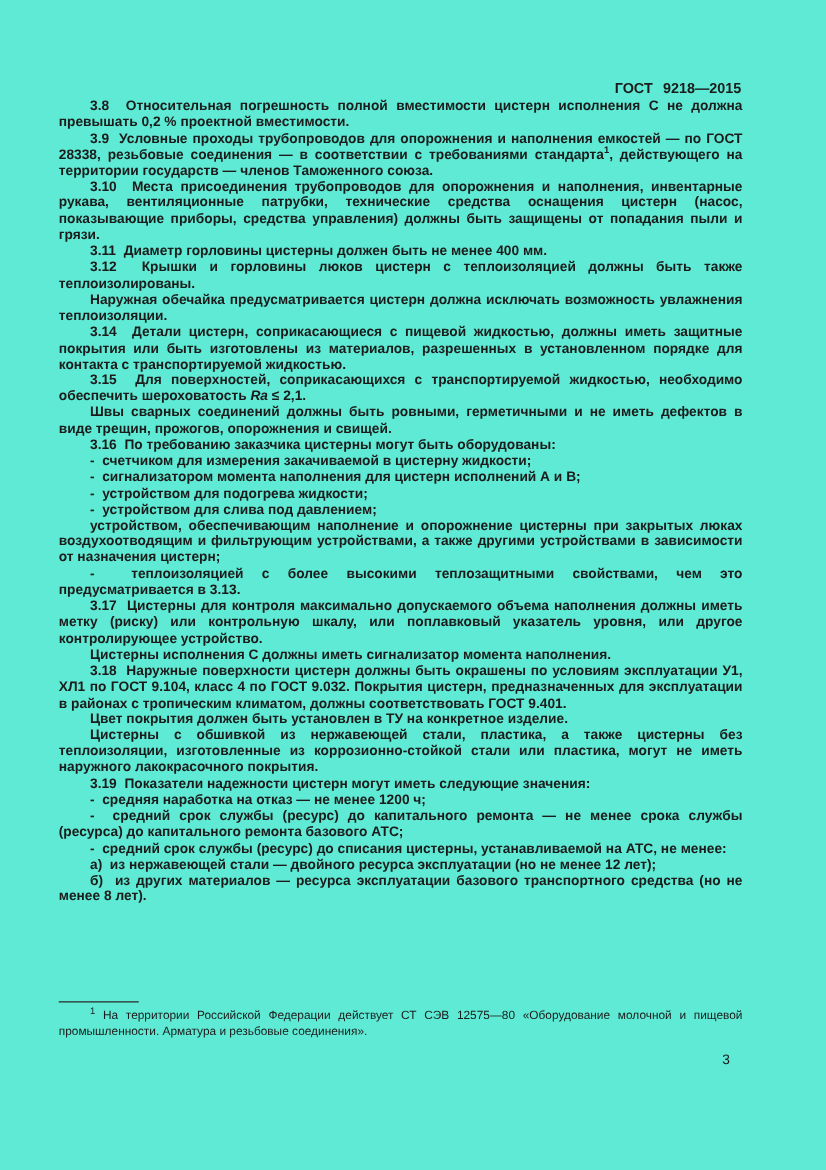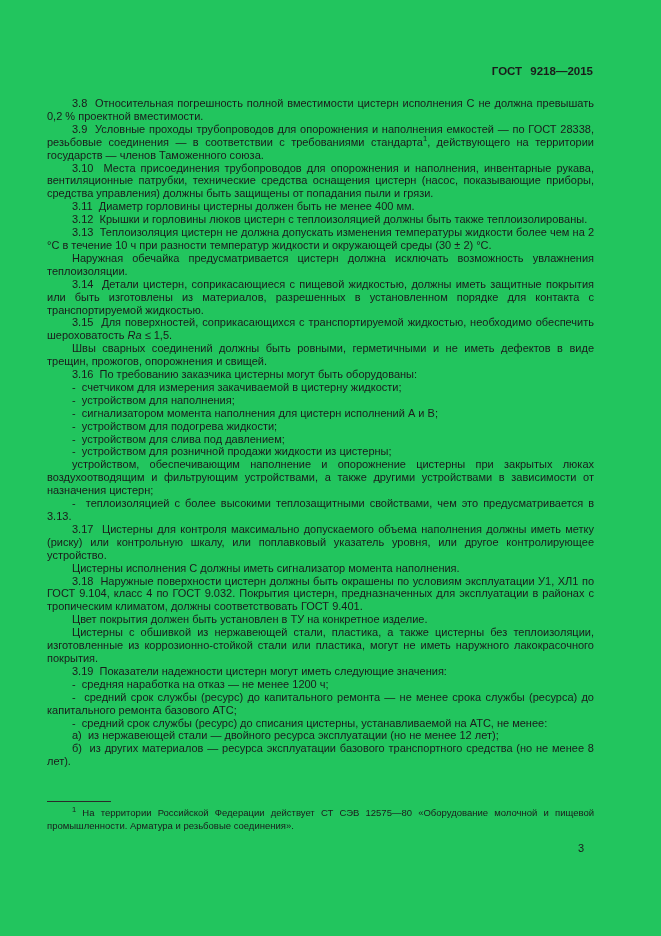--- a/index.html
+++ b/index.html
@@ -4,42 +4,43 @@
 <style>
   html, body {
     margin: 0;
     padding: 0;
     background: #e8e8e8;
   }
   .page {
     position: relative;
     width: 661px;
     height: 936px;
-    background: #22c55e;
+    background: #5eead4;
     font-family: "Liberation Sans", "DejaVu Sans", sans-serif;
     color: #1b1b1b;
     overflow: hidden;
   }
   .doc-header {
     position: absolute;
     top: 65px;
     right: 68px;
     font-size: 11.5px;
     font-weight: 700;
     word-spacing: 5px;
     white-space: nowrap;
   }
   .content {
     position: absolute;
-    top: 97px;
+    top: 79px;
     left: 47px;
     width: 547px;
     font-size: 11px;
     line-height: 12.9px;
     text-align: justify;
+    font-weight: bold;
   }
   .content p {
     margin: 0;
     text-indent: 25px;
   }
   sup {
     font-size: 7.5px;
     line-height: 0;
     vertical-align: super;
   }
@@ -78,32 +79,29 @@
 <div class="page">
 
   <div class="doc-header">ГОСТ 9218—2015</div>
 
   <div class="content">
     <p>3.8&nbsp; Относительная погрешность полной вместимости цистерн исполнения С не должна превышать 0,2 % проектной вместимости.</p>
     <p><span>3.9&nbsp; Условные проходы трубопроводов для опорожнения и наполнения емкостей — по ГОСТ 28338, резьбовые соединения — в соответствии с требованиями стандарта</span><sup>1</sup><span>, действующего на территории государств — членов Таможенного союза.</span></p>
     <p>3.10&nbsp; Места присоединения трубопроводов для опорожнения и наполнения, инвентарные рукава, вентиляционные патрубки, технические средства оснащения цистерн (насос, показывающие приборы, средства управления) должны быть защищены от попадания пыли и грязи.</p>
     <p>3.11&nbsp; Диаметр горловины цистерны должен быть не менее 400 мм.</p>
     <p>3.12&nbsp; Крышки и горловины люков цистерн с теплоизоляцией должны быть также теплоизолированы.</p>
-    <p>3.13&nbsp; Теплоизоляция цистерн не должна допускать изменения температуры жидкости более чем на 2 °С в течение 10 ч при разности температур жидкости и окружающей среды (30 ± 2) °С.</p>
     <p>Наружная обечайка предусматривается цистерн должна исключать возможность увлажнения теплоизоляции.</p>
     <p>3.14&nbsp; Детали цистерн, соприкасающиеся с пищевой жидкостью, должны иметь защитные покрытия или быть изготовлены из материалов, разрешенных в установленном порядке для контакта с транспортируемой жидкостью.</p>
-    <p><span>3.15&nbsp; Для поверхностей, соприкасающихся с транспортируемой жидкостью, необходимо обеспечить шероховатость </span><span class="it">Ra</span><span> ≤ 1,5.</span></p>
+    <p><span>3.15&nbsp; Для поверхностей, соприкасающихся с транспортируемой жидкостью, необходимо обеспечить шероховатость </span><span class="it">Ra</span><span> ≤ 2,1.</span></p>
     <p>Швы сварных соединений должны быть ровными, герметичными и не иметь дефектов в виде трещин, прожогов, опорожнения и свищей.</p>
     <p>3.16&nbsp; По требованию заказчика цистерны могут быть оборудованы:</p>
     <p>-&nbsp; счетчиком для измерения закачиваемой в цистерну жидкости;</p>
-    <p>-&nbsp; устройством для наполнения;</p>
     <p>-&nbsp; сигнализатором момента наполнения для цистерн исполнений А и В;</p>
     <p>-&nbsp; устройством для подогрева жидкости;</p>
     <p>-&nbsp; устройством для слива под давлением;</p>
-    <p>-&nbsp; устройством для розничной продажи жидкости из цистерны;</p>
     <p>устройством, обеспечивающим наполнение и опорожнение цистерны при закрытых люках воздухоотводящим и фильтрующим устройствами, а также другими устройствами в зависимости от назначения цистерн;</p>
     <p>-&nbsp; теплоизоляцией с более высокими теплозащитными свойствами, чем это предусматривается в 3.13.</p>
     <p>3.17&nbsp; Цистерны для контроля максимально допускаемого объема наполнения должны иметь метку (риску) или контрольную шкалу, или поплавковый указатель уровня, или другое контролирующее устройство.</p>
     <p>Цистерны исполнения С должны иметь сигнализатор момента наполнения.</p>
     <p>3.18&nbsp; Наружные поверхности цистерн должны быть окрашены по условиям эксплуатации У1, ХЛ1 по ГОСТ 9.104, класс 4 по ГОСТ 9.032. Покрытия цистерн, предназначенных для эксплуатации в районах с тропическим климатом, должны соответствовать ГОСТ 9.401.</p>
     <p>Цвет покрытия должен быть установлен в ТУ на конкретное изделие.</p>
     <p>Цистерны с обшивкой из нержавеющей стали, пластика, а также цистерны без теплоизоляции, изготовленные из коррозионно-стойкой стали или пластика, могут не иметь наружного лакокрасочного покрытия.</p>
     <p>3.19&nbsp; Показатели надежности цистерн могут иметь следующие значения:</p>
     <p>-&nbsp; средняя наработка на отказ — не менее 1200 ч;</p>
     <p>-&nbsp; средний срок службы (ресурс) до капитального ремонта — не менее срока службы (ресурса) до капитального ремонта базового АТС;</p>

